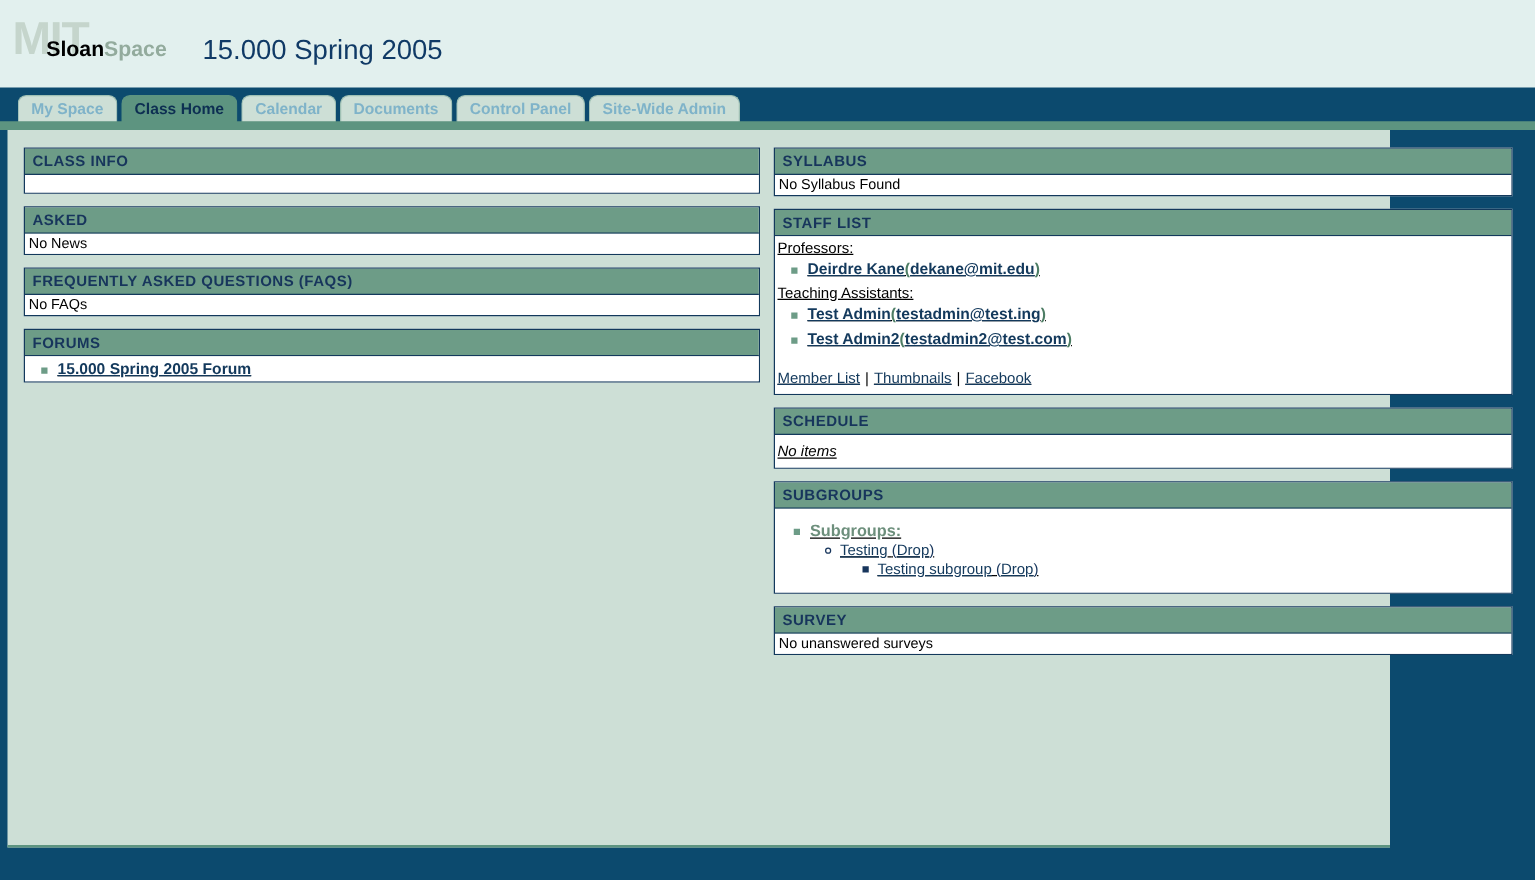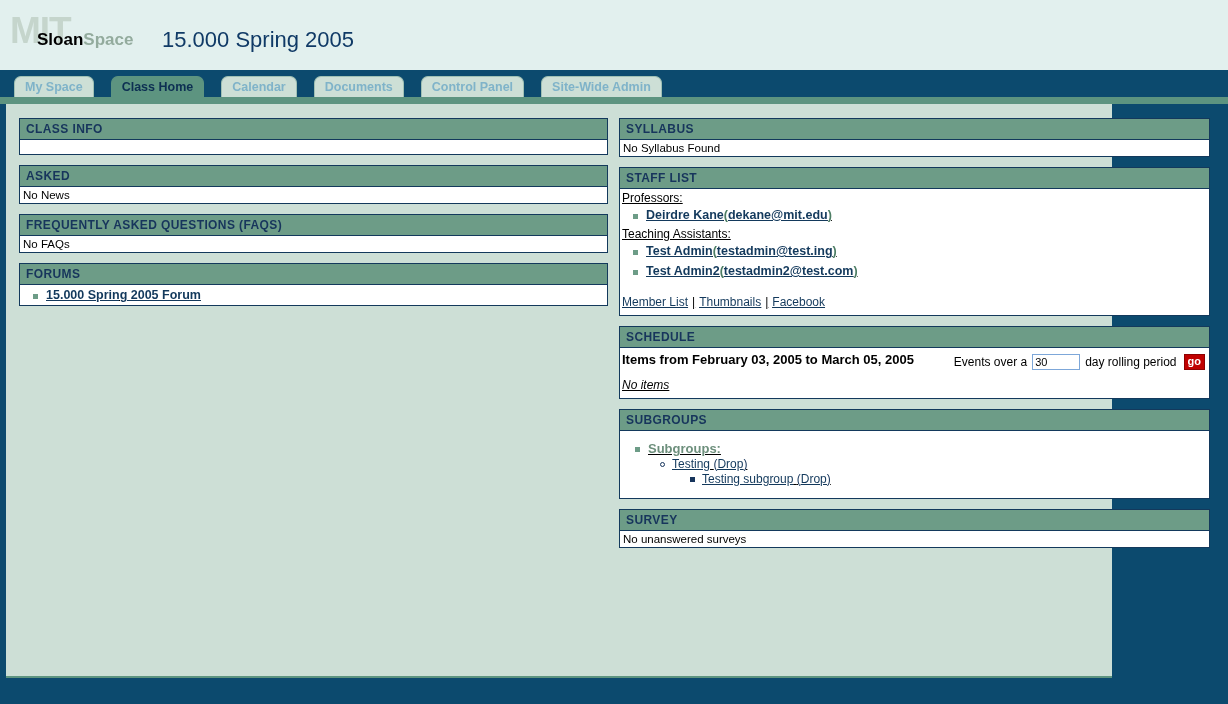--- a/index.html
+++ b/index.html
@@ -79,21 +79,21 @@
     top: 76px;
     width: 1228px;
     height: 22px;
   }
   #tabstrip {
     position: absolute;
     left: 14px;
     top: 0;
     display: flex;
     align-items: flex-end;
-    gap: 17px;
+    gap: 3px;
   }
   .tab {
     background: #cddfd6;
     border: 1px solid #9fc0b4;
     border-bottom: none;
     border-radius: 7px 7px 0 0;
     padding: 3px 10px 3px 10px;
     font-size: 12.5px;
     font-weight: bold;
     color: #7fb3c9;
@@ -418,29 +418,20 @@
           <div class="member-links">
             <a href="#">Member List</a><span class="sep">|</span><a href="#">Thumbnails</a><span class="sep">|</span><a href="#">Facebook</a>
           </div>
 
         </div>
       </div>
 
       <div class="panel">
         <div class="panel-head">SCHEDULE</div>
         <div class="panel-body pb-pad0">
-          <div class="sched-row">
-            <div class="sched-title">Items from February 03, 2005 to March 05, 2005</div>
-            <div class="sched-controls">
-              <span>Events over a</span>
-              <input type="text" value="30" style="">
-              <span>day rolling period</span>
-              <span class="go-btn">go</span>
-            </div>
-          </div>
           <div class="no-items">No items</div>
         </div>
       </div>
 
       <div class="panel">
         <div class="panel-head">SUBGROUPS</div>
         <div class="panel-body pb-pad0">
           <ul class="sg0">
             <li>
               <span>Subgroups:</span>

